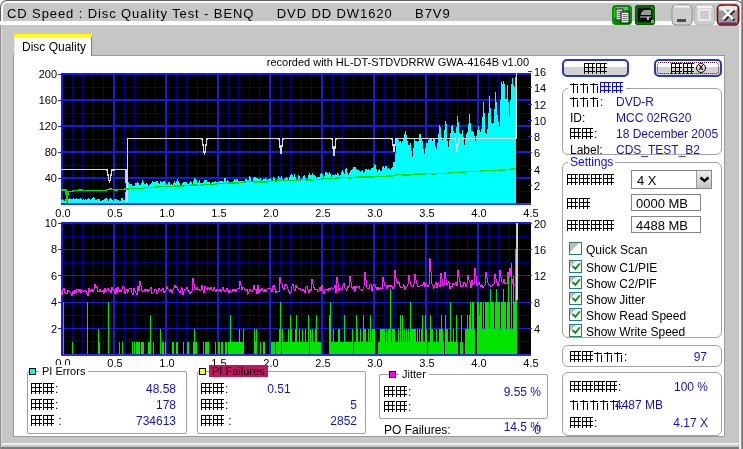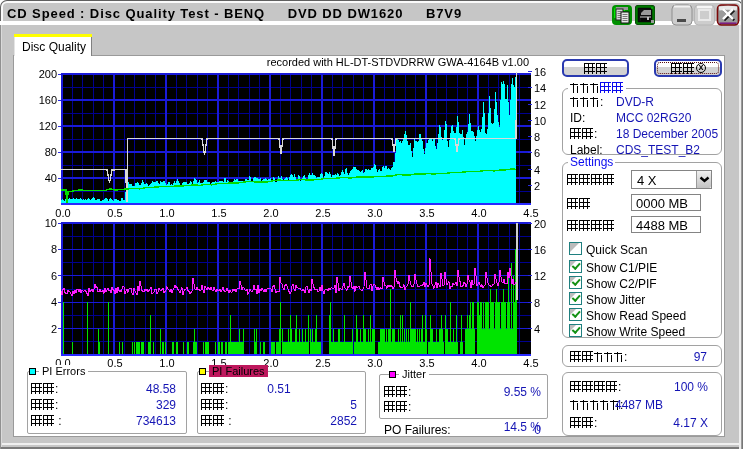--- a/index.html
+++ b/index.html
@@ -19,21 +19,21 @@
   border-top:6px solid #bcbcbc; border-right:6px solid transparent; }
 .cb .chk { position:absolute; left:1.5px; top:2px; width:8px; height:4.5px;
   border-left:2.5px solid #149114; border-bottom:2.5px solid #149114; transform:rotate(-48deg); }
 .row { position:absolute; font-size:12px; white-space:nowrap; }
 .fld { position:absolute; background:#fff; border:1px solid #848484; font-size:13px; color:#000; }
 </style></head>
 <body>
 
 <div class="abs" style="left:0;top:0;width:743px;height:25px;background:#fff"></div>
 <div class="abs" style="left:0;top:0;width:743px;height:21px;background:#c6c6c6;border:1.5px solid #5f5f5f;border-bottom:none;border-radius:7px 7px 0 0;box-shadow:inset 0 2px 0 #fafafa,inset 2px 0 0 #fafafa,inset -2px 0 0 #fafafa"></div>
-<div class="abs" style="left:7px;top:6px;font-size:13px;font-weight:bold;color:#000;letter-spacing:0.9px;white-space:pre">CD Speed : Disc Quality Test - BENQ     DVD DD DW1620     B7V9</div>
+<div class="abs" style="left:7px;top:6px;font-size:13px;font-weight:normal;color:#000;letter-spacing:0.9px;white-space:pre">CD Speed : Disc Quality Test - BENQ     DVD DD DW1620     B7V9</div>
 <svg class="abs" style="left:611px;top:4px" width="128" height="22" viewBox="0 0 128 22">
   <rect x="1" y="1" width="20" height="20" rx="4" fill="#009000"></rect>
   <path d="M3 14 L3 6 Q3 3 6 3 L14 3 L14 7 L7 7 L7 14 Z" fill="#00e800"></path>
   <rect x="5" y="3" width="12" height="3" fill="#9a9a9a"></rect>
   <rect x="5" y="5" width="7" height="11" fill="#d8d8d8" stroke="#222"></rect>
   <path d="M6.5 7.5h4M6.5 9.5h4M6.5 11.5h4M6.5 13.5h4" stroke="#777"></path>
   <rect x="10" y="8" width="8" height="11" fill="#e8e8e8" stroke="#111"></rect>
   <path d="M11.5 10.5h5M11.5 12.5h5M11.5 14.5h5M11.5 16.5h5" stroke="#777"></path>
   <rect x="24" y="1" width="20" height="20" rx="3" fill="#0a0a0a"></rect>
   <rect x="25.5" y="2.5" width="17" height="17" rx="2" fill="none" stroke="#007800" stroke-width="2.5"></rect>
@@ -200,21 +200,21 @@
 <div class="row val" style="left:570px;top:398px;width:138px;text-align:center">4487 MB</div>
 <div class="row" style="left:570px;top:416px"><i class="kj" style="color:#000"></i><i class="kj" style="color:#000"></i>:</div>
 <div class="row val" style="left:570px;top:416px;width:138px;text-align:right">4.17 X</div>
 
 <div class="grp" style="left:27px;top:371px;width:160px;height:63px;border-radius:2px"></div>
 <div class="abs" style="left:29px;top:368px;width:7px;height:7px;background:#00ffff;border:1px solid #000"></div>
 <div class="abs" style="left:39px;top:365px;font-size:11px;background:#fff;padding:0 3px">PI Errors</div>
 <div class="row" style="left:31px;top:382px"><i class="kj" style="color:#000"></i><i class="kj" style="color:#000"></i>:</div>
 <div class="row val" style="left:31px;top:382px;width:145px;text-align:right">48.58</div>
 <div class="row" style="left:31px;top:398px"><i class="kj" style="color:#000"></i><i class="kj" style="color:#000"></i>:</div>
-<div class="row val" style="left:31px;top:398px;width:145px;text-align:right">329</div>
+<div class="row val" style="left:31px;top:398px;width:145px;text-align:right">178</div>
 <div class="row" style="left:31px;top:414px"><i class="kj" style="color:#000"></i><i class="kj" style="color:#000"></i> :</div>
 <div class="row val" style="left:31px;top:414px;width:145px;text-align:right">734613</div>
 
 <div class="grp" style="left:197px;top:371px;width:169px;height:63px;border-radius:2px"></div>
 <div class="abs" style="left:199px;top:368px;width:7px;height:7px;background:#ffff00;border:1px solid #000"></div>
 <div class="abs" style="left:209px;top:365px;font-size:11px;background:#be185d;padding:0 3px">PI Failures</div>
 <div class="row" style="left:201px;top:382px"><i class="kj" style="color:#000"></i><i class="kj" style="color:#000"></i>:</div>
 <div class="row val" style="left:201px;top:382px;width:156px;text-align:center">0.51</div>
 <div class="row" style="left:201px;top:398px"><i class="kj" style="color:#000"></i><i class="kj" style="color:#000"></i>:</div>
 <div class="row val" style="left:201px;top:398px;width:156px;text-align:right">5</div>

